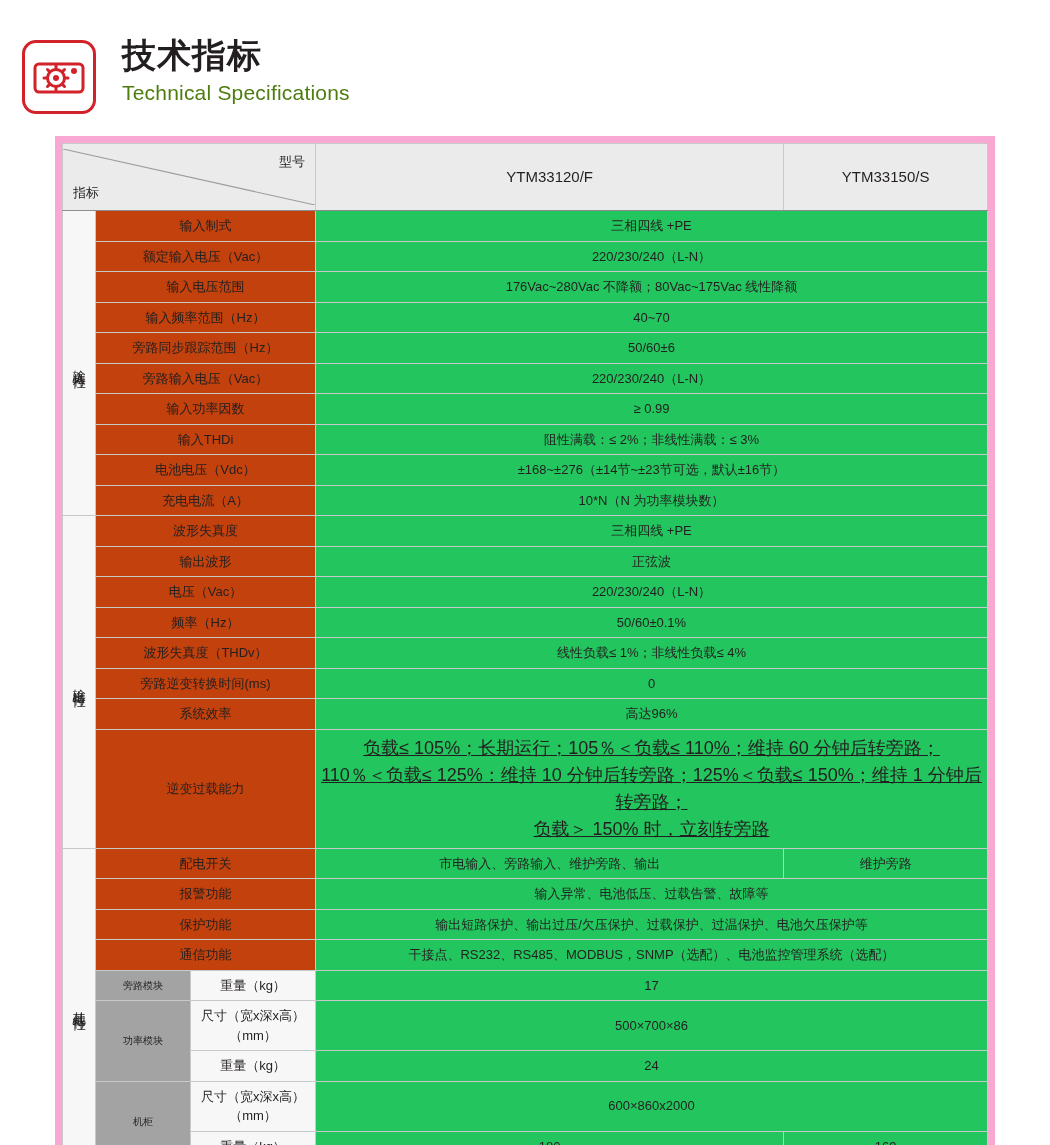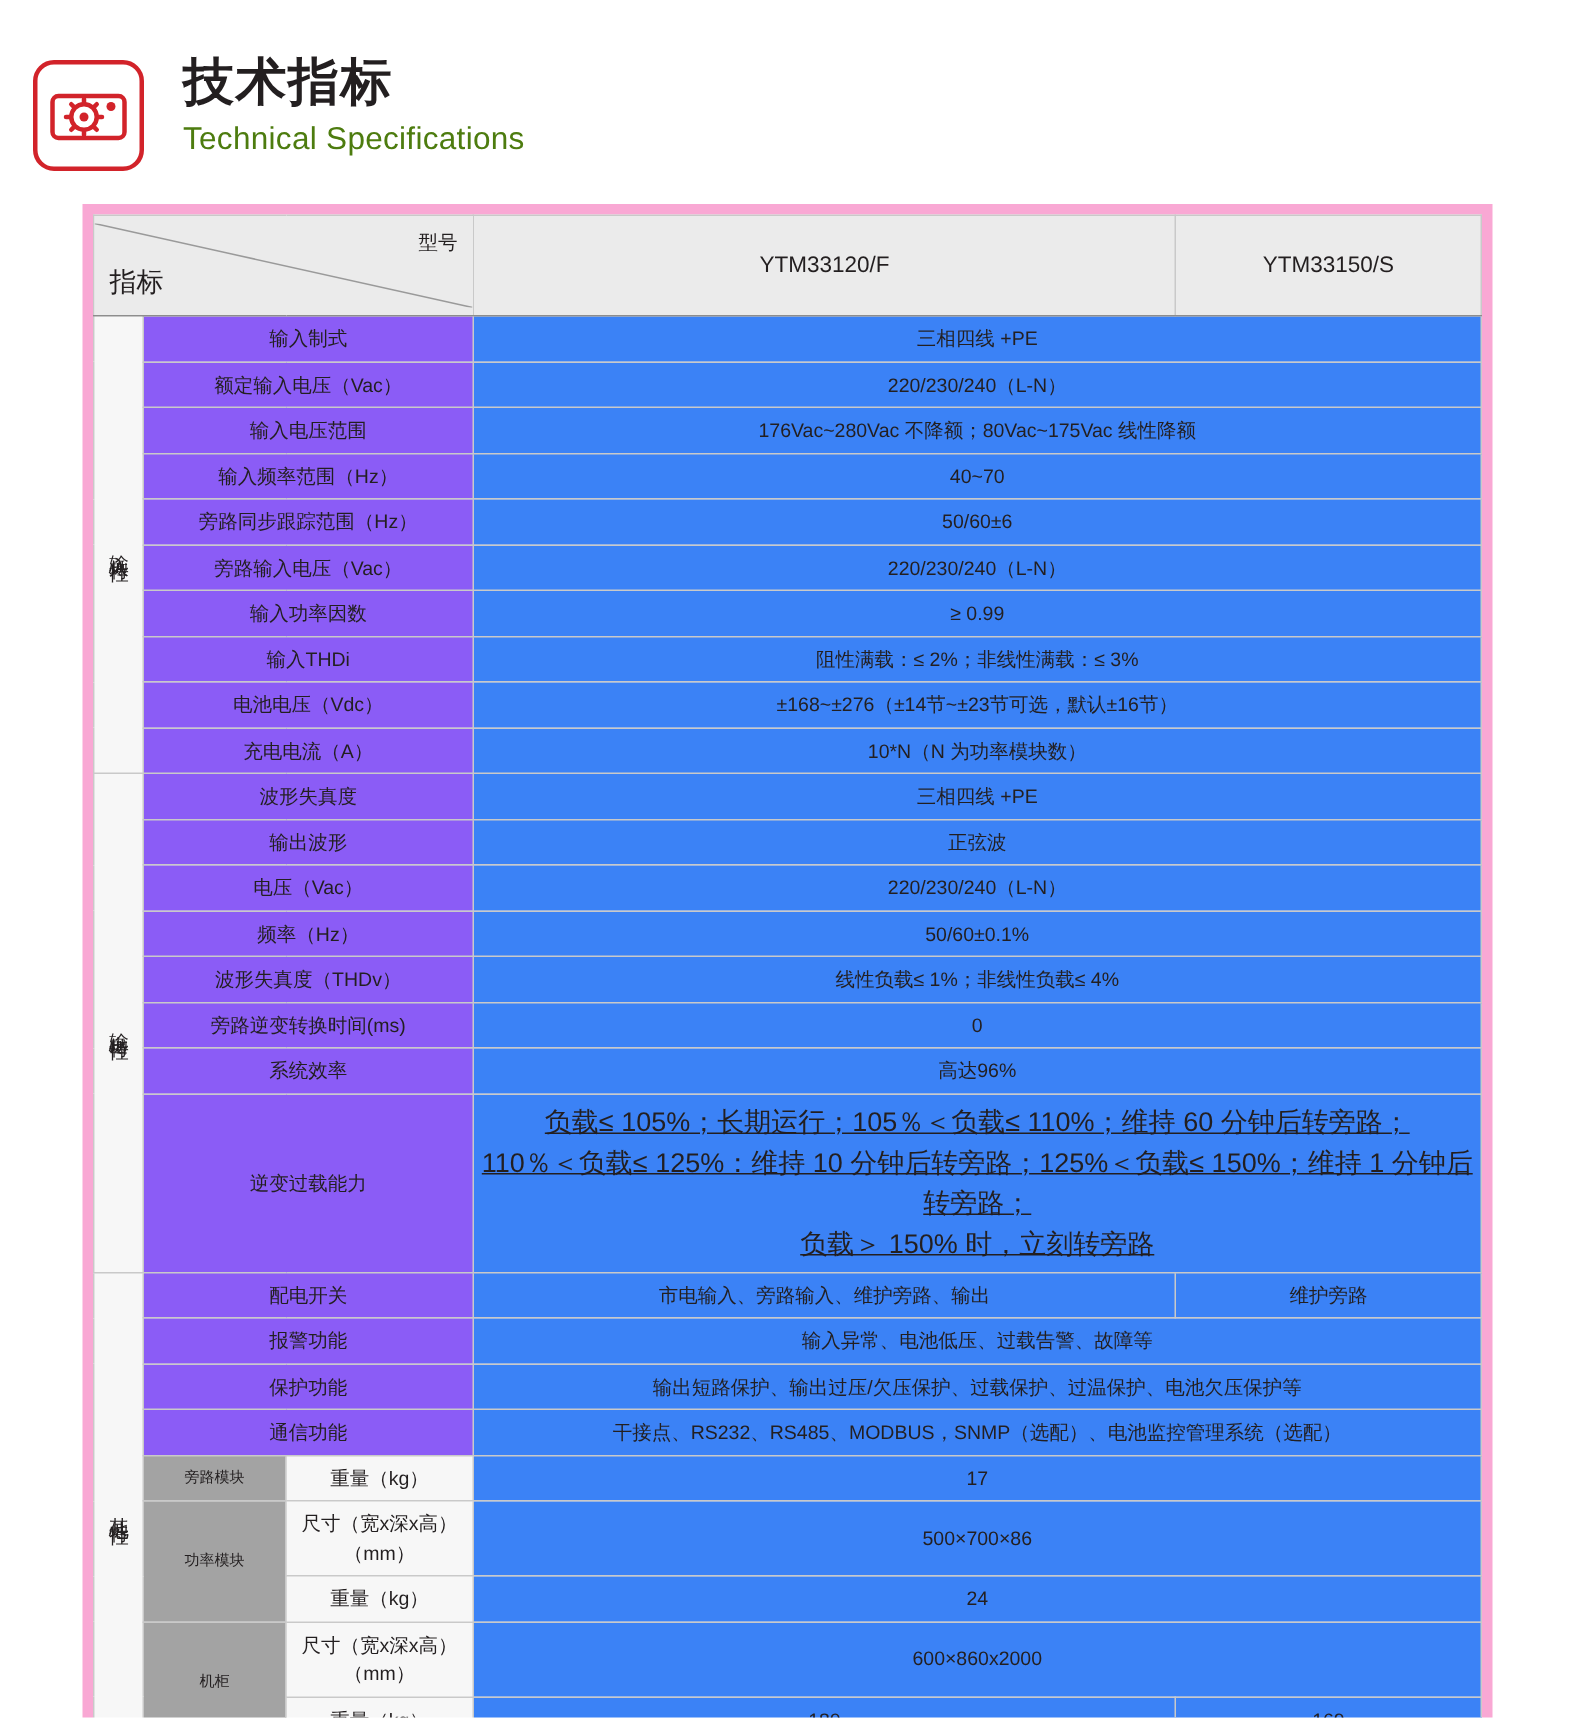--- a/index.html
+++ b/index.html
@@ -94,54 +94,54 @@
   .corner-model {
     position: absolute;
     right: 10px;
     top: 3px;
     font-size: 13px;
   }
   .corner-index {
     position: absolute;
     left: 10px;
     bottom: 3px;
-    font-size: 18px;
+    font-size: 13px;
   }
   .group-cell {
     width: 28px;
     background: #f7f7f7;
     font-size: 13px;
     letter-spacing: 0;
     padding: 2px !important;
   }
   .group-cell span {
     display: block;
     writing-mode: vertical-rl;
     text-orientation: upright;
     margin: 0 auto;
     line-height: 1.35;
     letter-spacing: 2px;
   }
   .label-cell {
     width: 202px;
-    background: #8b5cf6;
+    background: #c2410c;
     font-size: 13px;
   }
   .sub-label {
     width: 86px;
     background: #a3a3a3;
     font-size: 10px;
   }
   .sub-label2 {
     width: 116px;
     background: #f7f7f7;
     font-size: 13px;
     margin-left: 24px;
   }
-  .val { background: #3b82f6; }
+  .val { background: #22c55e; }
   .tall { line-height: 1.65; }
   .groupsep td { border-top: 1px solid #8d8d8d; }
   .hdr .corner-cell, .hdr .modelcol { border-bottom: 1px solid #8d8d8d; }
 
   
   .notes {
     margin: 22px 0 0 56px;
     font-size: 14.5px;
     line-height: 1.85;
   }

